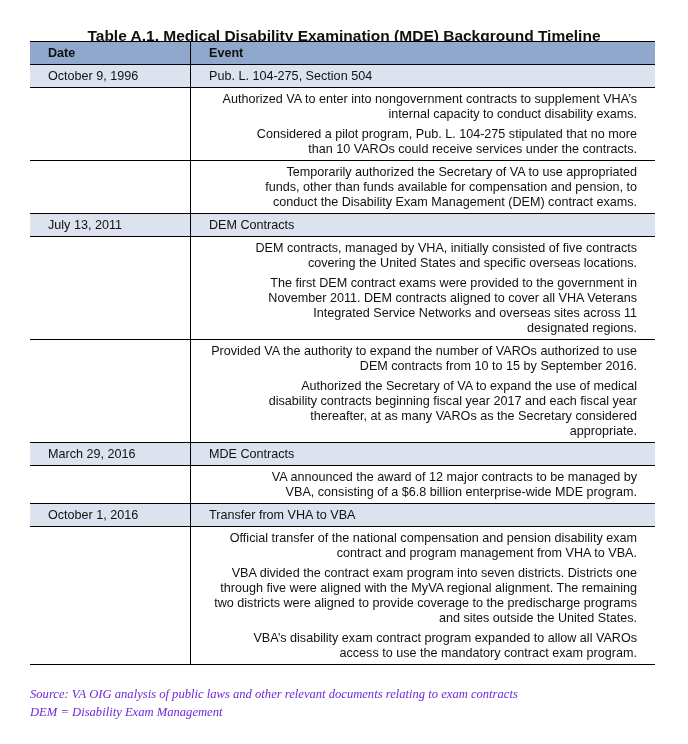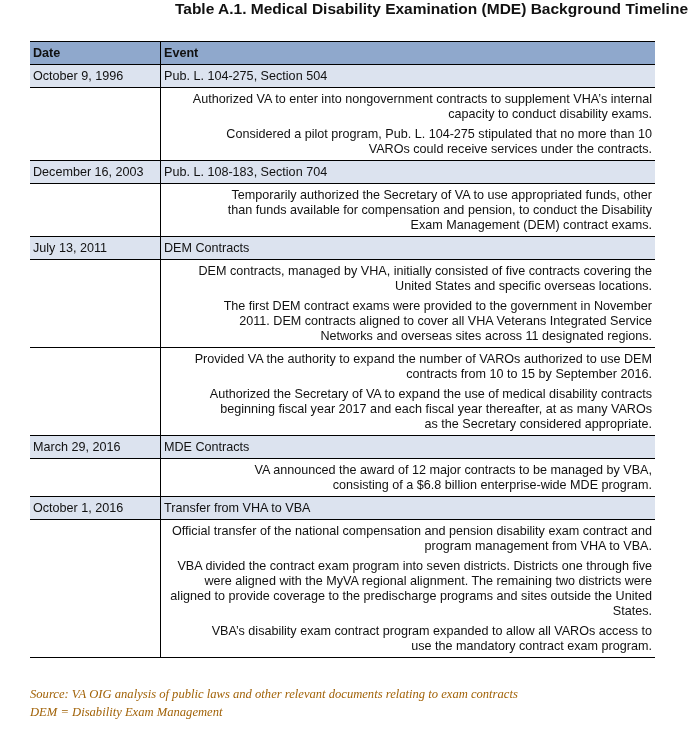--- a/index.html
+++ b/index.html
@@ -1,33 +1,33 @@
 <!DOCTYPE html>
 <html><head>
   <meta charset="utf-8">
   <style>
     html, body { margin: 0; padding: 0; background: #ffffff; }
     body { width: 688px; height: 744px; position: relative; overflow: hidden;
            font-family: "Liberation Sans", sans-serif; color: #111; }
-    .title { position: absolute; top: 0; left: 0; width: 688px; text-align: right;
+    .title { position: absolute; top: 27px; left: 0; width: 688px; text-align: center;
              font-weight: bold; font-size: 15.5px; color: #111; }
     table { position: absolute; top: 41px; left: 30px; width: 625px;
             border-collapse: collapse; font-size: 12.6px; line-height: 15px; }
-    th, td { padding: 0 3px; text-align: left; vertical-align: top; }
+    th, td { padding: 0 18px; text-align: left; vertical-align: top; }
     thead tr { background: #8fa8cc; height: 23px; }
     thead th { font-weight: bold; vertical-align: middle; border-top: 1.5px solid #000; border-bottom: 1.5px solid #000; }
     .col-date { width: 124px; border-right: 1.5px solid #000; }
     tr.head-row { background: #dce3ef; height: 23px; margin-left: 8px; }
     tr.head-row td { vertical-align: middle; border-bottom: 1.5px solid #000; }
     tr.detail-row td { border-bottom: 1.5px solid #000; padding-top: 4px; padding-bottom: 3px; }
     tr.detail-row td.col-date { background: #fff; }
     .para { margin: 0 0 5px 0; text-align: right; }
     .para:last-child { margin-bottom: 0; margin-left: 43px; }
     .footnote { position: absolute; left: 30px; font-family: "Liberation Serif", serif;
-                font-style: italic; font-size: 12.6px; color: #a16207; }
+                font-style: italic; font-size: 12.6px; color: #6d28d9; }
   </style>
 </head>
 <body>
 
 <div class="title">Table A.1. Medical Disability Examination (MDE) Background Timeline</div>
 
 <table>
   <thead>
     <tr>
       <th class="col-date">Date</th>
@@ -38,24 +38,20 @@
       <tr class="head-row">
         <td class="col-date">October 9, 1996</td>
         <td>Pub. L. 104-275, Section 504</td>
       </tr>
       <tr class="detail-row">
         <td class="col-date"></td>
         <td>
           <div class="para">Authorized VA to enter into nongovernment contracts to supplement VHA’s internal capacity to conduct disability exams.</div>
           <div class="para">Considered a pilot program, Pub. L. 104-275 stipulated that no more than 10 VAROs could receive services under the contracts.</div>
         </td>
-      </tr>
-      <tr class="head-row">
-        <td class="col-date">December 16, 2003</td>
-        <td>Pub. L. 108-183, Section 704</td>
       </tr>
       <tr class="detail-row">
         <td class="col-date"></td>
         <td>
           <div class="para">Temporarily authorized the Secretary of VA to use appropriated funds, other than funds available for compensation and pension, to conduct the Disability Exam Management (DEM) contract exams.</div>
         </td>
       </tr>
       <tr class="head-row">
         <td class="col-date">July 13, 2011</td>
         <td>DEM Contracts</td>

